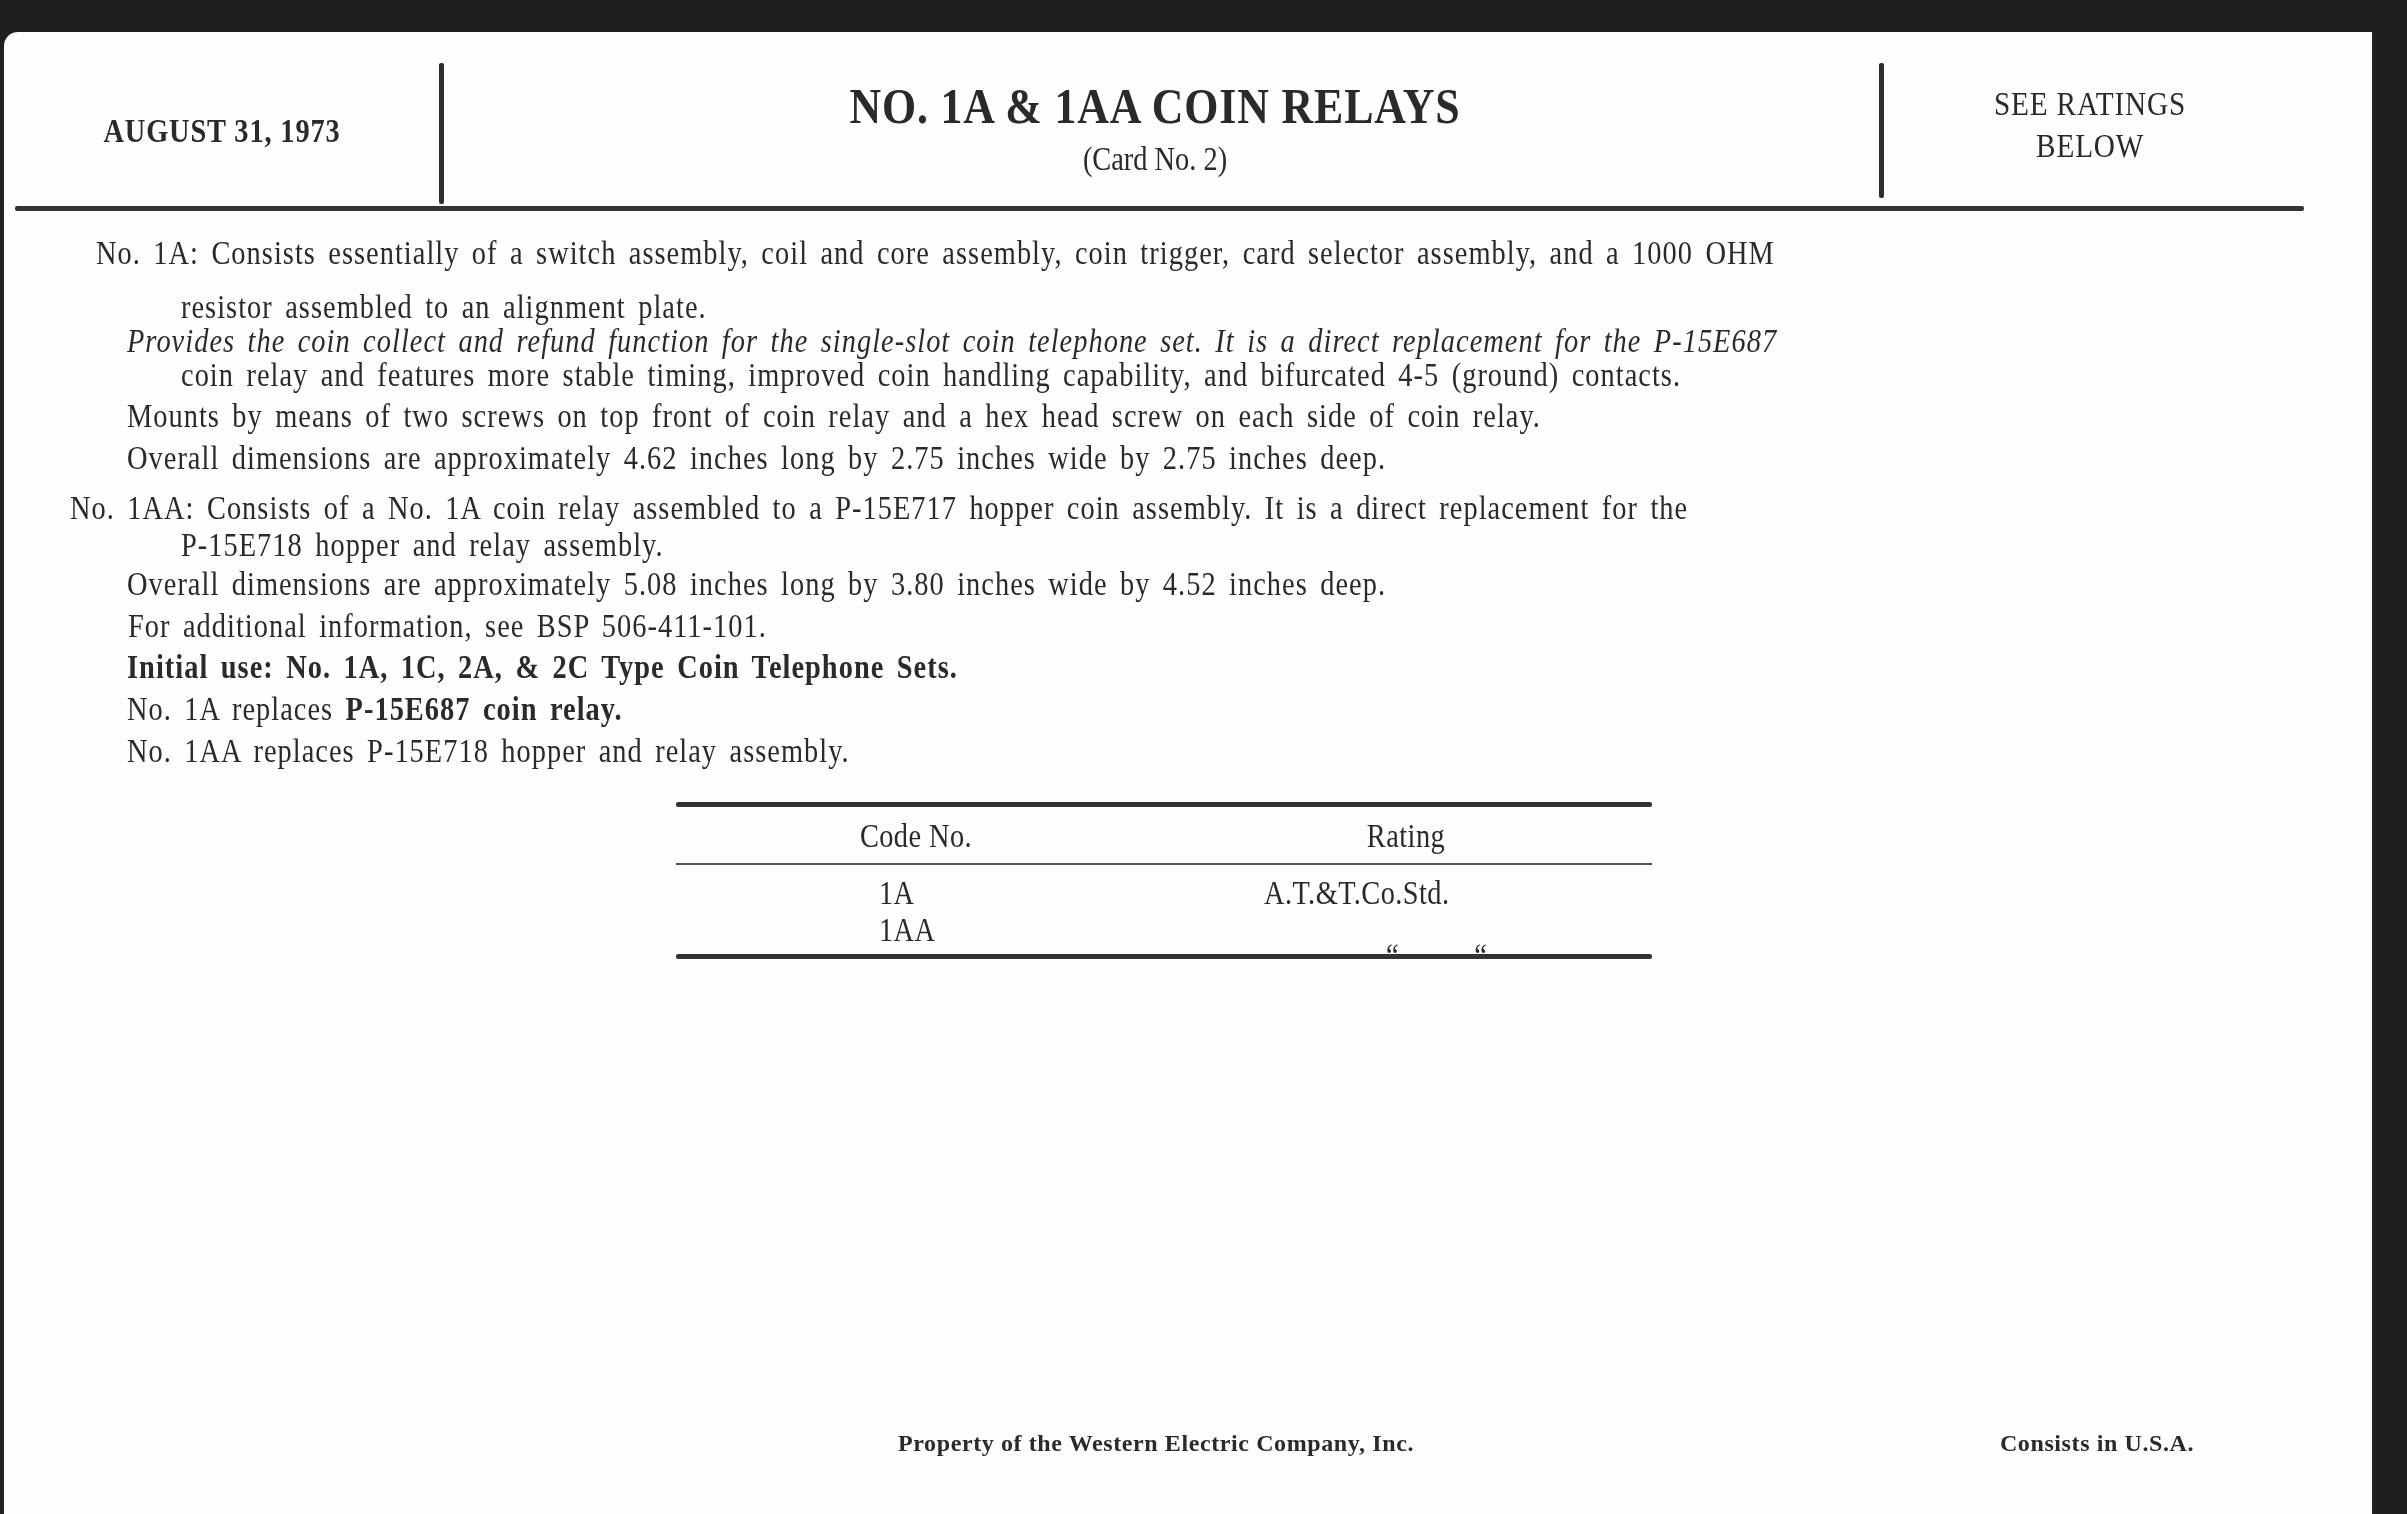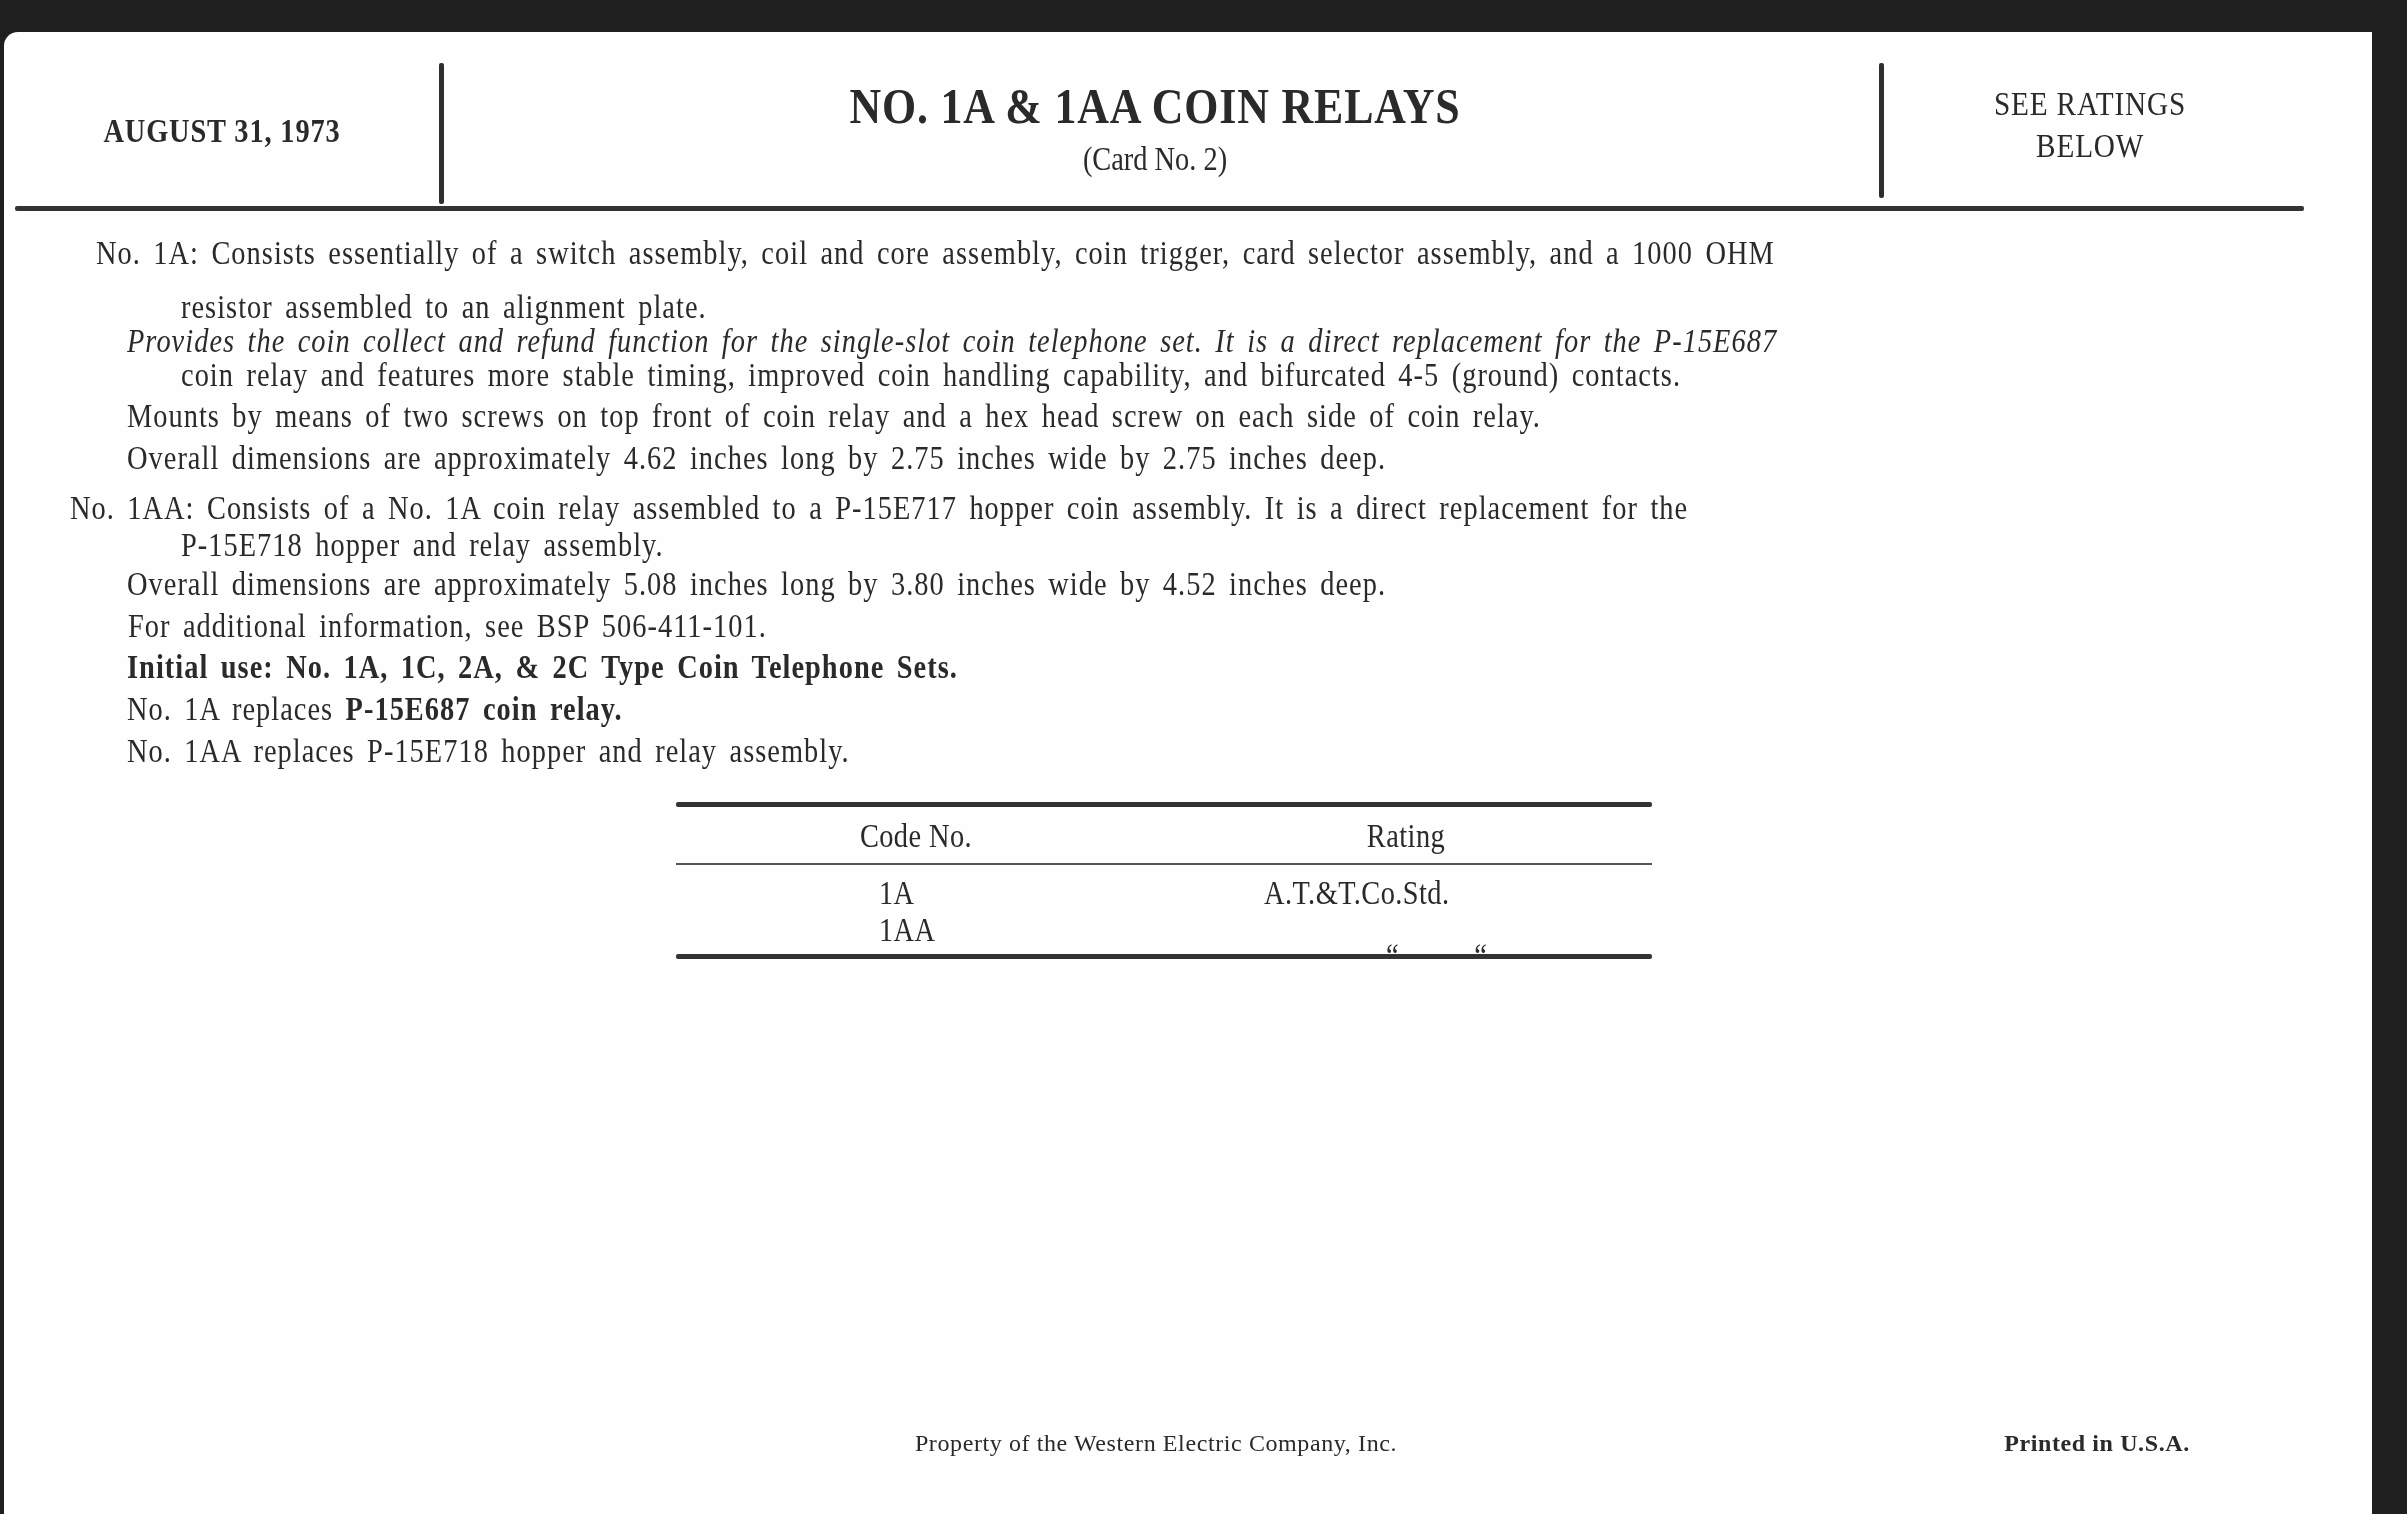--- a/index.html
+++ b/index.html
@@ -60,21 +60,21 @@
   .body-text {
     font-size: 33px;
     line-height: 1;
     letter-spacing: 1.2px;
     word-spacing: 5px;
   }
   .bold { font-weight: bold; }
 
   .tbl-text { font-size: 33px; letter-spacing: 0.5px; }
 
-  .footer-left { left: 1156px; top: 1430px; font-size: 24px; font-weight: normal; letter-spacing: 0.6px; }
+  .footer-left { left: 1156px; top: 1430px; font-size: 24px; font-weight: bold; letter-spacing: 0.6px; }
   .footer-right { left: 2097px; top: 1430px; font-size: 24px; font-weight: bold; letter-spacing: 0.6px; }
 </style>
 </head>
 <body>
 
 <div class="card"></div>
 
 <div class="abs center hdr-date">
   <span class="cond">AUGUST 31, 1973</span>
 </div>
@@ -172,15 +172,15 @@
     </div>
   </div>
 
   <div class="hrule-thick" style="left:676px; top:954px; width:976px;"></div>
 </div>
 
 <div class="abs center footer-left">
   <span>Property of the Western Electric Company, Inc.</span>
 </div>
 <div class="abs center footer-right">
-  <span>Printed in U.S.A.</span>
+  <span>Consists in U.S.A.</span>
 </div>
 
 
 </body></html>

